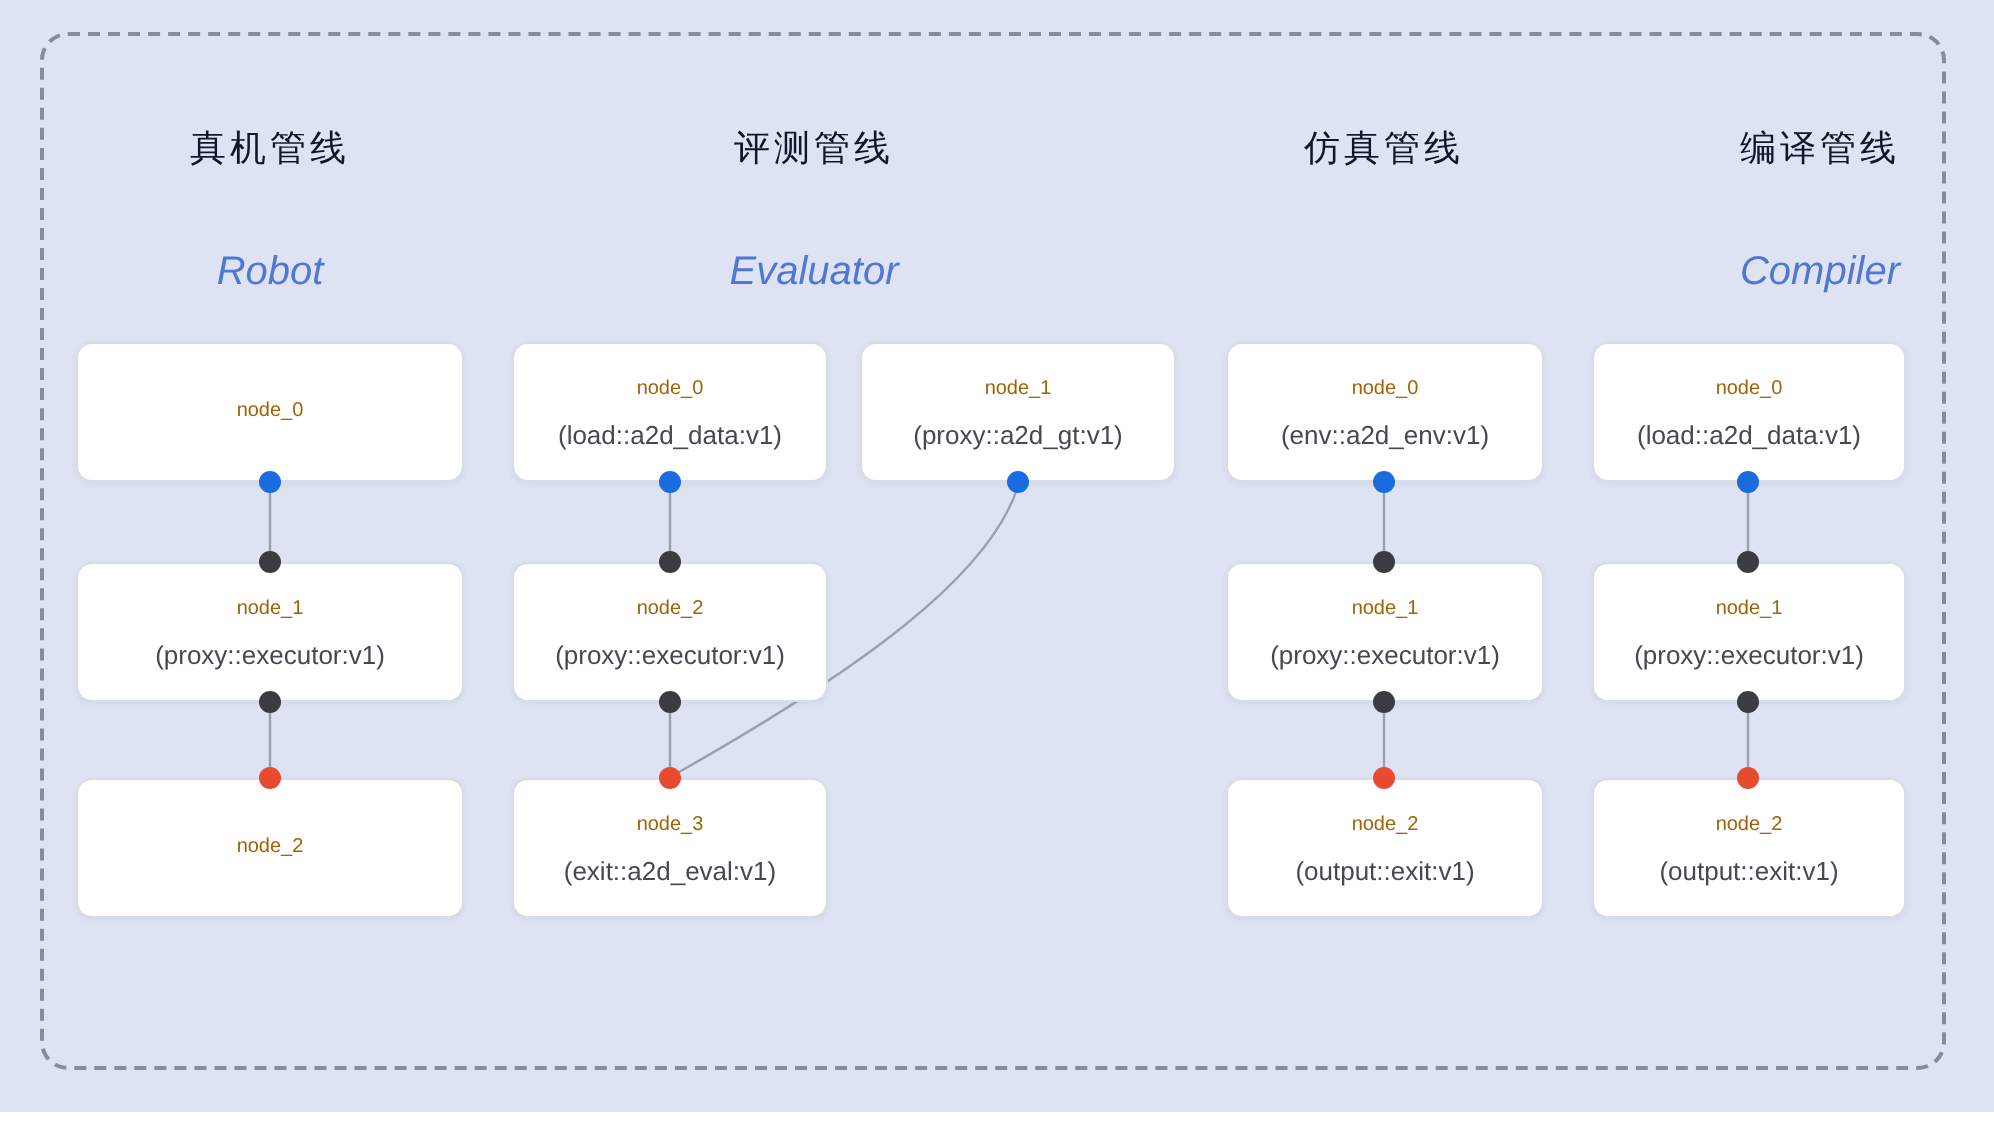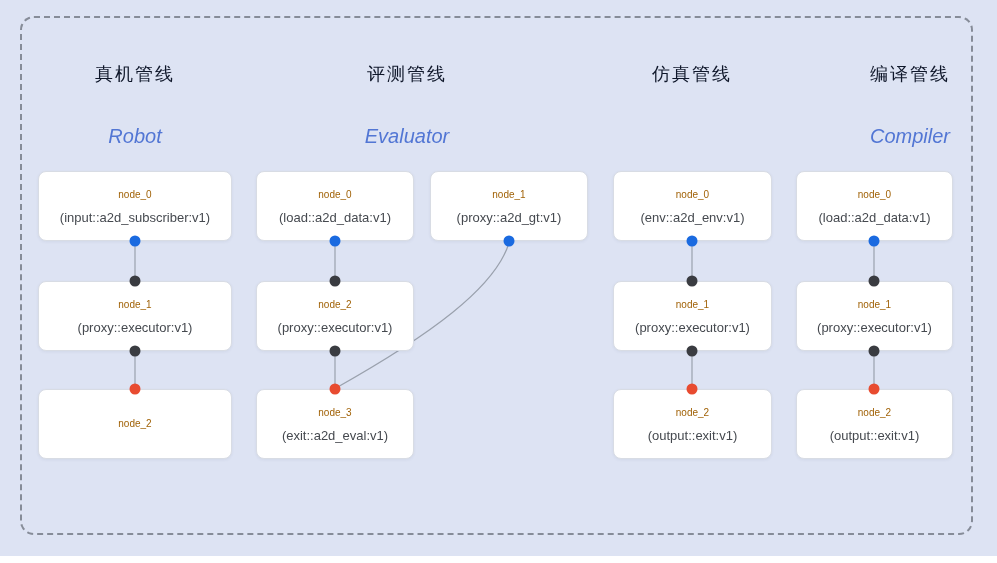--- a/index.html
+++ b/index.html
@@ -59,21 +59,20 @@
   <div class="hdr hdr-zh hp1">真机管线</div>
   <div class="hdr hdr-en hp1">Robot</div>
   <div class="hdr hdr-zh hp2">评测管线</div>
   <div class="hdr hdr-zh hp3">仿真管线</div>
   <div class="hdr hdr-en hp2">Evaluator</div>
   <div class="hdr hdr-zh hp4">编译管线</div>
   <div class="hdr hdr-en hp4">Compiler</div>
 
   <div class="node c1 r1">
     <div class="node-name">node_0</div>
-    <div class="node-type">(input::a2d_subscriber:v1)</div>
   </div>
   <div class="node c1 r2">
     <div class="node-name">node_1</div>
     <div class="node-type">(proxy::executor:v1)</div>
   </div>
   <div class="node c1 r3">
     <div class="node-name">node_2</div>
   </div>
 
   <div class="node c2 r1">

